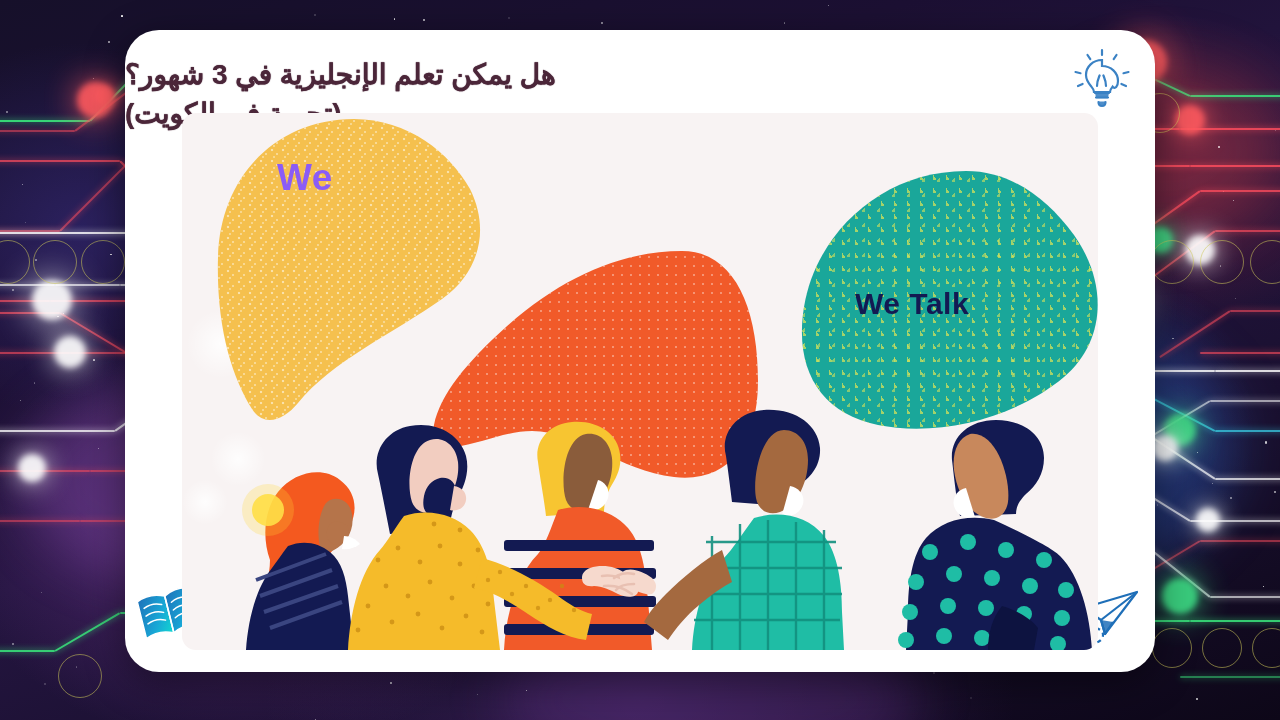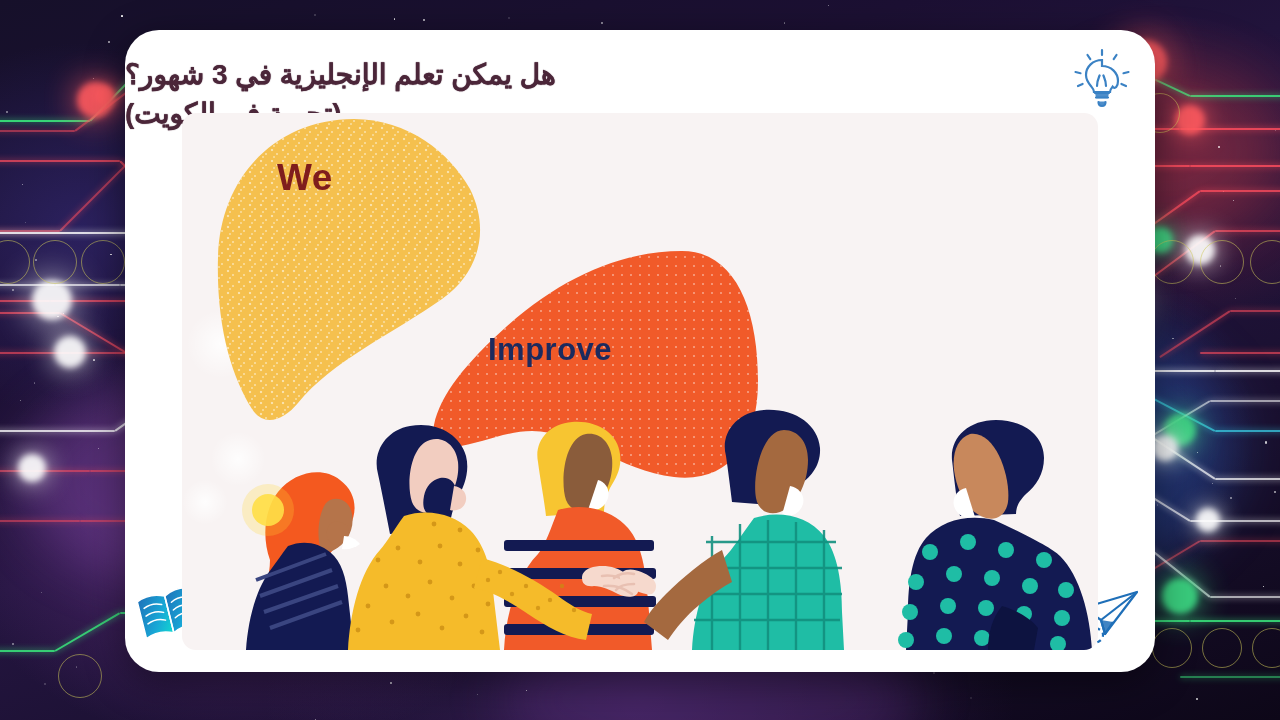--- a/index.html
+++ b/index.html
@@ -427,42 +427,57 @@
             <path d="M150 4C72 4 16 62 14 142c-2 70 14 120 34 152 12 19 32 11 46-6 34-42 96-70 144-104 38-27 48-70 28-110C246 38 204 4 150 4z"></path>
           </clipPath>
         </defs>
         <path d="M150 4C72 4 16 62 14 142c-2 70 14 120 34 152 12 19 32 11 46-6 34-42 96-70 144-104 38-27 48-70 28-110C246 38 204 4 150 4z" fill="#f5c04e"></path>
         <g clip-path="url(#clipWe)">
           <foreignObject x="0" y="0" width="282" height="305">
             <div xmlns="http://www.w3.org/1999/xhtml" class="tex-squig"></div>
           </foreignObject>
         </g>
       </svg>
-      <span class="txt" style="left:73px;top:42px;font-size:37px;color:#7f1d1d;">We</span>
+      <span class="txt" style="left:73px;top:42px;font-size:37px;color:#8b5cf6;">We</span>
     </div>
 
 
     <div class="bubble" style="left:248px;top:132px;width:330px;height:242px;">
       <svg width="330" height="242" viewBox="0 0 330 242" style="position:absolute;left:0;top:0;">
         <defs>
           <clipPath id="clipImp">
             <path d="M252 6c-60 0-120 26-176 76C36 118 10 150 4 180c-3 16 4 24 20 22 26-3 52-16 78-16 46 0 88 40 142 46 52 6 84-30 84-96C328 62 304 6 252 6z"></path>
           </clipPath>
         </defs>
         <path d="M252 6c-60 0-120 26-176 76C36 118 10 150 4 180c-3 16 4 24 20 22 26-3 52-16 78-16 46 0 88 40 142 46 52 6 84-30 84-96C328 62 304 6 252 6z" fill="#f15a29"></path>
         <g clip-path="url(#clipImp)">
           <foreignObject x="0" y="0" width="330" height="242">
             <div xmlns="http://www.w3.org/1999/xhtml" class="tex-dots-sm"></div>
           </foreignObject>
         </g>
       </svg>
-      <span class="txt" style="left:58px;top:87px;font-size:31px;color:#1b2a5e;">Improve</span>
     </div>
 
 
+    <div class="bubble" style="left:608px;top:54px;width:312px;height:308px;">
+      <svg width="312" height="308" viewBox="0 0 312 308" style="position:absolute;left:0;top:0;">
+        <defs>
+          <clipPath id="clipTalk">
+            <path d="M176 4C92 4 26 66 14 140c-10 62 16 106 74 118 60 12 136-6 186-48 42-36 44-94 10-142C256 30 220 4 176 4z"></path>
+          </clipPath>
+        </defs>
+        <path d="M176 4C92 4 26 66 14 140c-10 62 16 106 74 118 60 12 136-6 186-48 42-36 44-94 10-142C256 30 220 4 176 4z" fill="#1aa79a"></path>
+        <g clip-path="url(#clipTalk)">
+          <foreignObject x="0" y="0" width="312" height="308">
+            <div xmlns="http://www.w3.org/1999/xhtml" class="tex-dash"></div>
+          </foreignObject>
+        </g>
+      </svg>
+      <span class="txt" style="left:65px;top:120px;font-size:30px;color:#131a52;">We Talk</span>
+    </div>
 
     <svg class="p" width="916" height="260" viewBox="0 0 916 260" style="left:0;bottom:0;">
 
       <g>
         <path d="M88 170c-8-22-6-50 8-68 16-20 44-26 62-12 16 12 18 30 10 46-8 18-26 30-34 48-6 14-10 26-14 36H80c2-16 8-34 8-50z" fill="#f4591f"></path>
         <path d="M148 110c10-4 20 2 22 14 3 16-6 30-18 36-6 3-12 2-14-4-4-14 0-42 10-46z" fill="#b5744a"></path>
         <path d="M152 132c6-1 12 1 14 6 3 8-2 14-8 16-7 2-12-2-13-8-1-7 2-13 7-14z" fill="#b5744a"></path>
         <path d="M162 146c6 0 12 3 16 8-5 4-12 6-18 5z" fill="#ffffff"></path>
         <path d="M106 156c14-6 30-4 42 6 12 10 16 26 18 44l6 54H64c2-30 10-62 26-82 5-7 10-14 16-22z" fill="#131a52"></path>
         <g>

